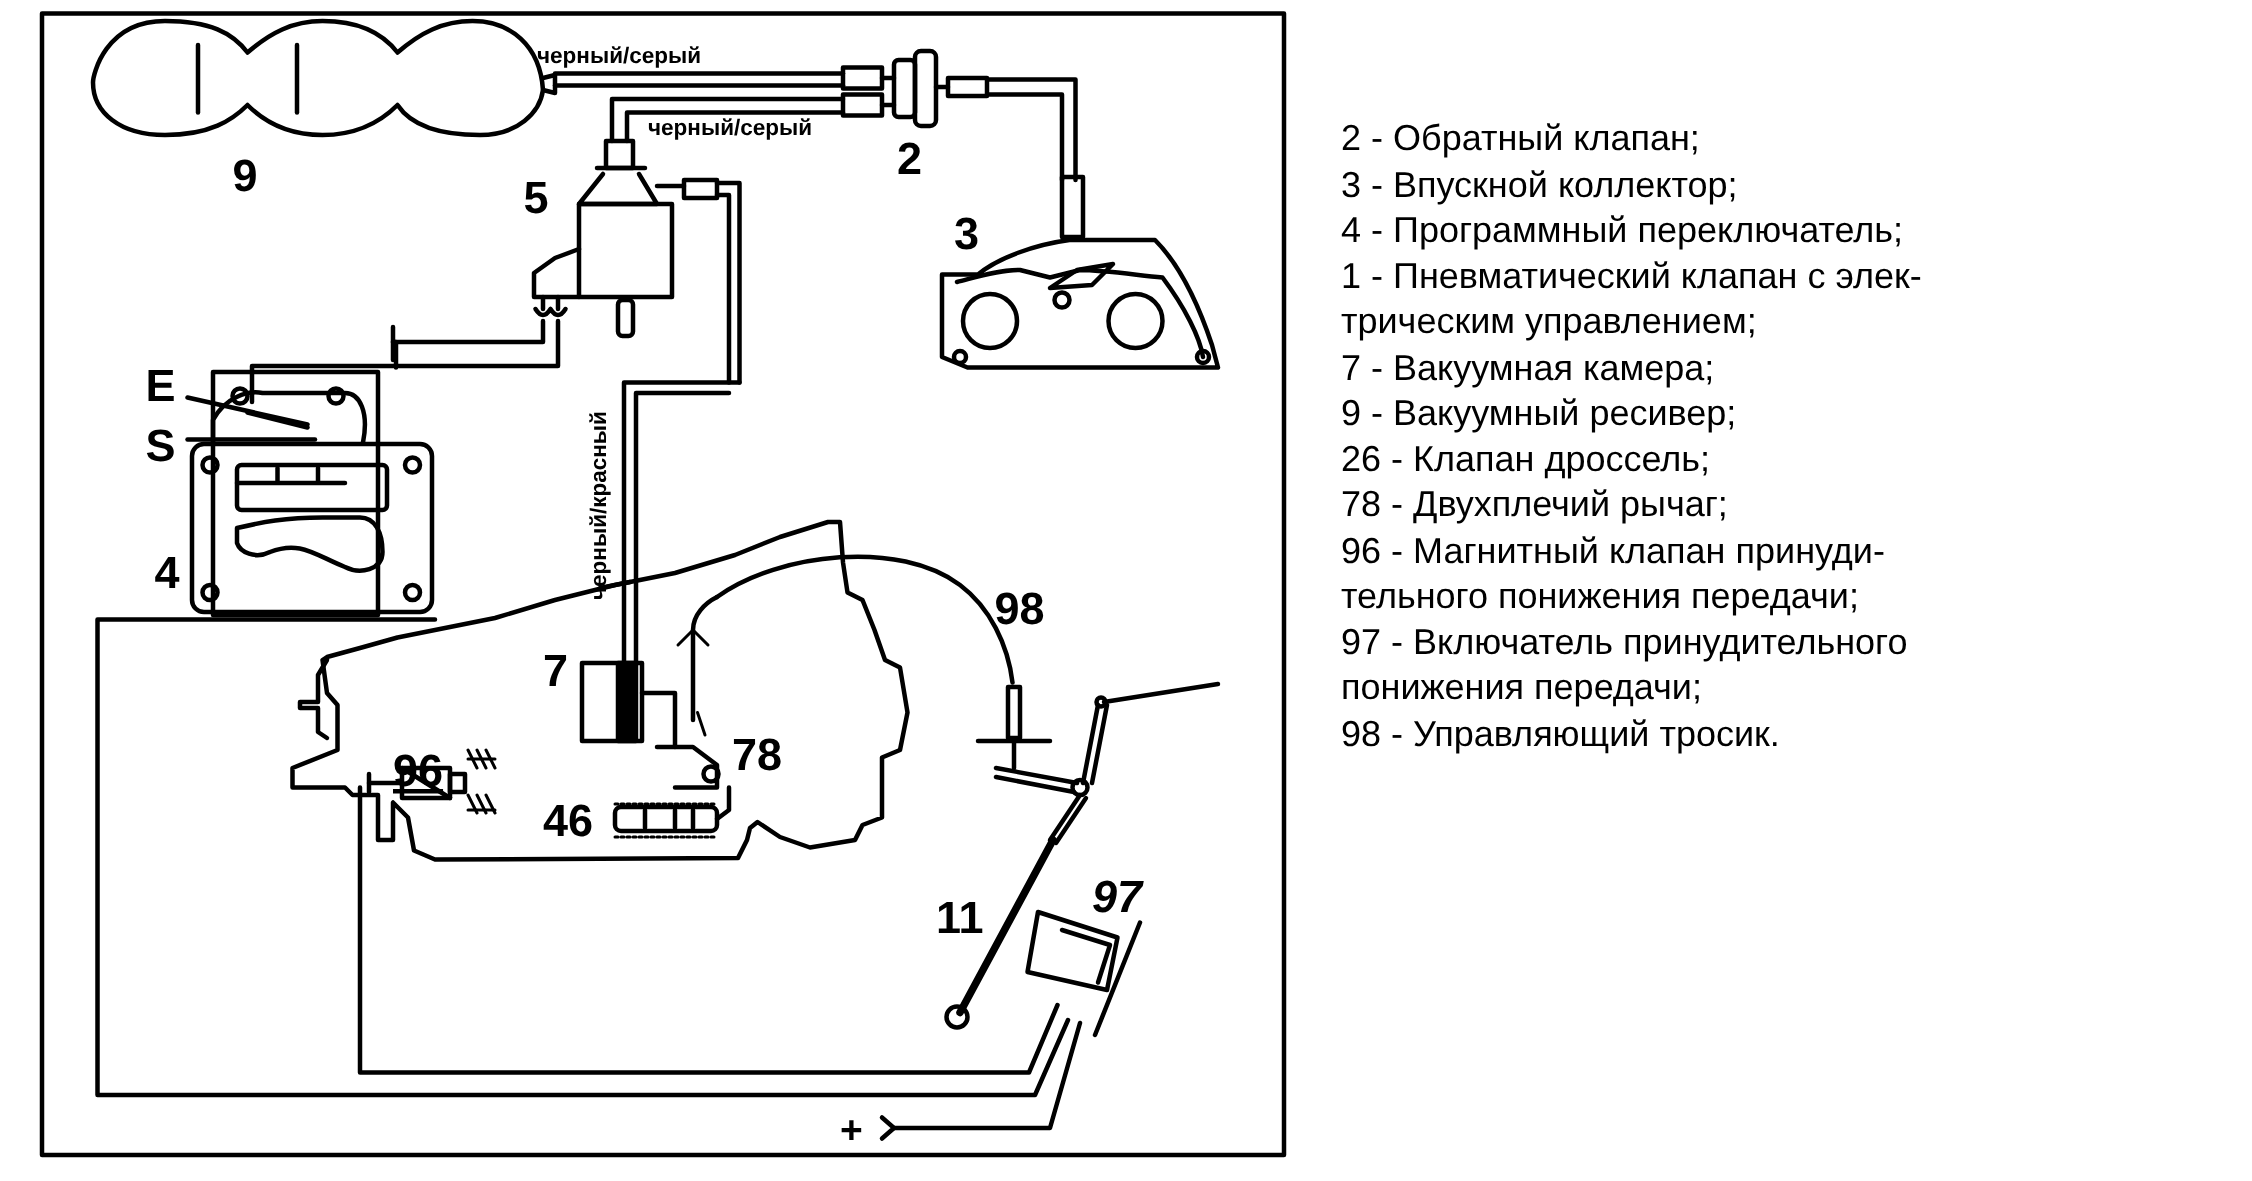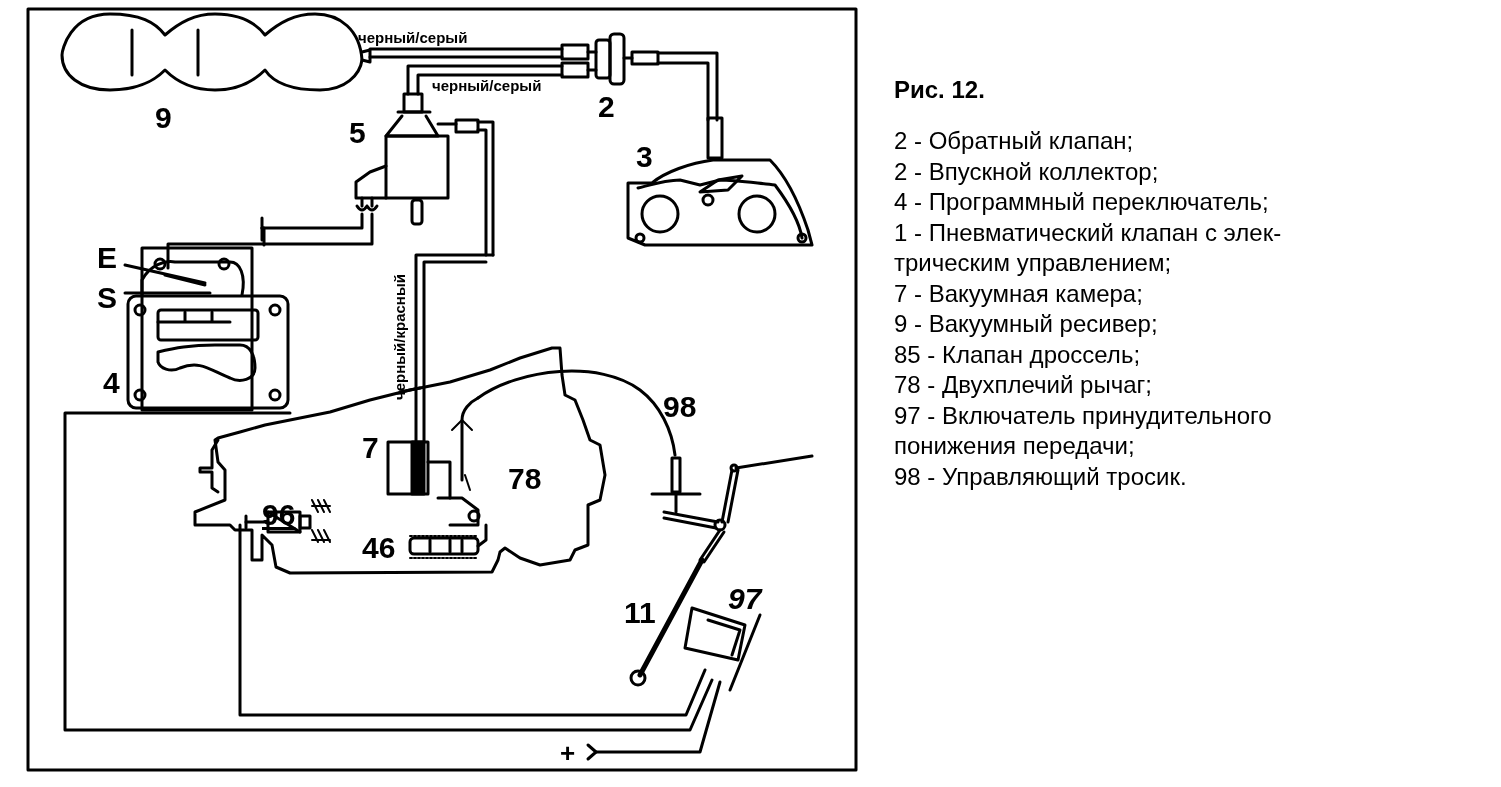--- a/index.html
+++ b/index.html
@@ -178,39 +178,40 @@
   <span class="lbl num" style="left:155px;top:103px;">9</span>
   <span class="lbl num" style="left:349px;top:118px;">5</span>
   <span class="lbl num" style="left:598px;top:92px;">2</span>
   <span class="lbl num" style="left:636px;top:142px;">3</span>
   <span class="lbl num" style="left:97px;top:243px;">E</span>
   <span class="lbl num" style="left:97px;top:283px;">S</span>
   <span class="lbl num" style="left:103px;top:368px;">4</span>
   <span class="lbl num" style="left:362px;top:433px;">7</span>
   <span class="lbl num" style="left:262px;top:500px;text-decoration:underline;">96</span>
   <span class="lbl num" style="left:362px;top:533px;text-align:right;">46</span>
-  <span class="lbl num" style="left:488px;top:464px;margin-left:20px;">78</span>
+  <span class="lbl num" style="left:488px;top:489px;">78</span>
   <span class="lbl num" style="left:663px;top:392px;">98</span>
   <span class="lbl num" style="left:624px;top:598px;">11</span>
   <span class="lbl num" style="left:728px;top:584px;font-style:italic;">97</span>
 
   <span class="lbl wire" style="left:358px;top:30px;">черный/серый</span>
   <span class="lbl wire" style="left:432px;top:78px;">черный/серый</span>
   <span class="lbl wire wire-vert" style="left:392px;top:400px;">черный/красный</span>
 
   <span class="plus" style="left:560px;top:738px;">+</span>
 </div>
 
 <div id="legend">
-  <div class="title">Рис. 12.</div>
   <div class="item">2 - Обратный клапан;</div>
-  <div class="item">2 - Впускной коллектор;</div>
+  <div class="item">3 - Впускной коллектор;</div>
   <div class="item">4 - Программный переключатель;</div>
   <div class="item">1 - Пневматический клапан с элек-
 трическим управлением;</div>
   <div class="item">7 - Вакуумная камера;</div>
   <div class="item">9 - Вакуумный ресивер;</div>
-  <div class="item">85 - Клапан дроссель;</div>
+  <div class="item">26 - Клапан дроссель;</div>
   <div class="item">78 - Двухплечий рычаг;</div>
+  <div class="item">96 - Магнитный клапан принуди-
+тельного понижения передачи;</div>
   <div class="item">97 - Включатель принудительного
 понижения передачи;</div>
   <div class="item">98 - Управляющий тросик.</div>
 </div>
 
 </body></html>

